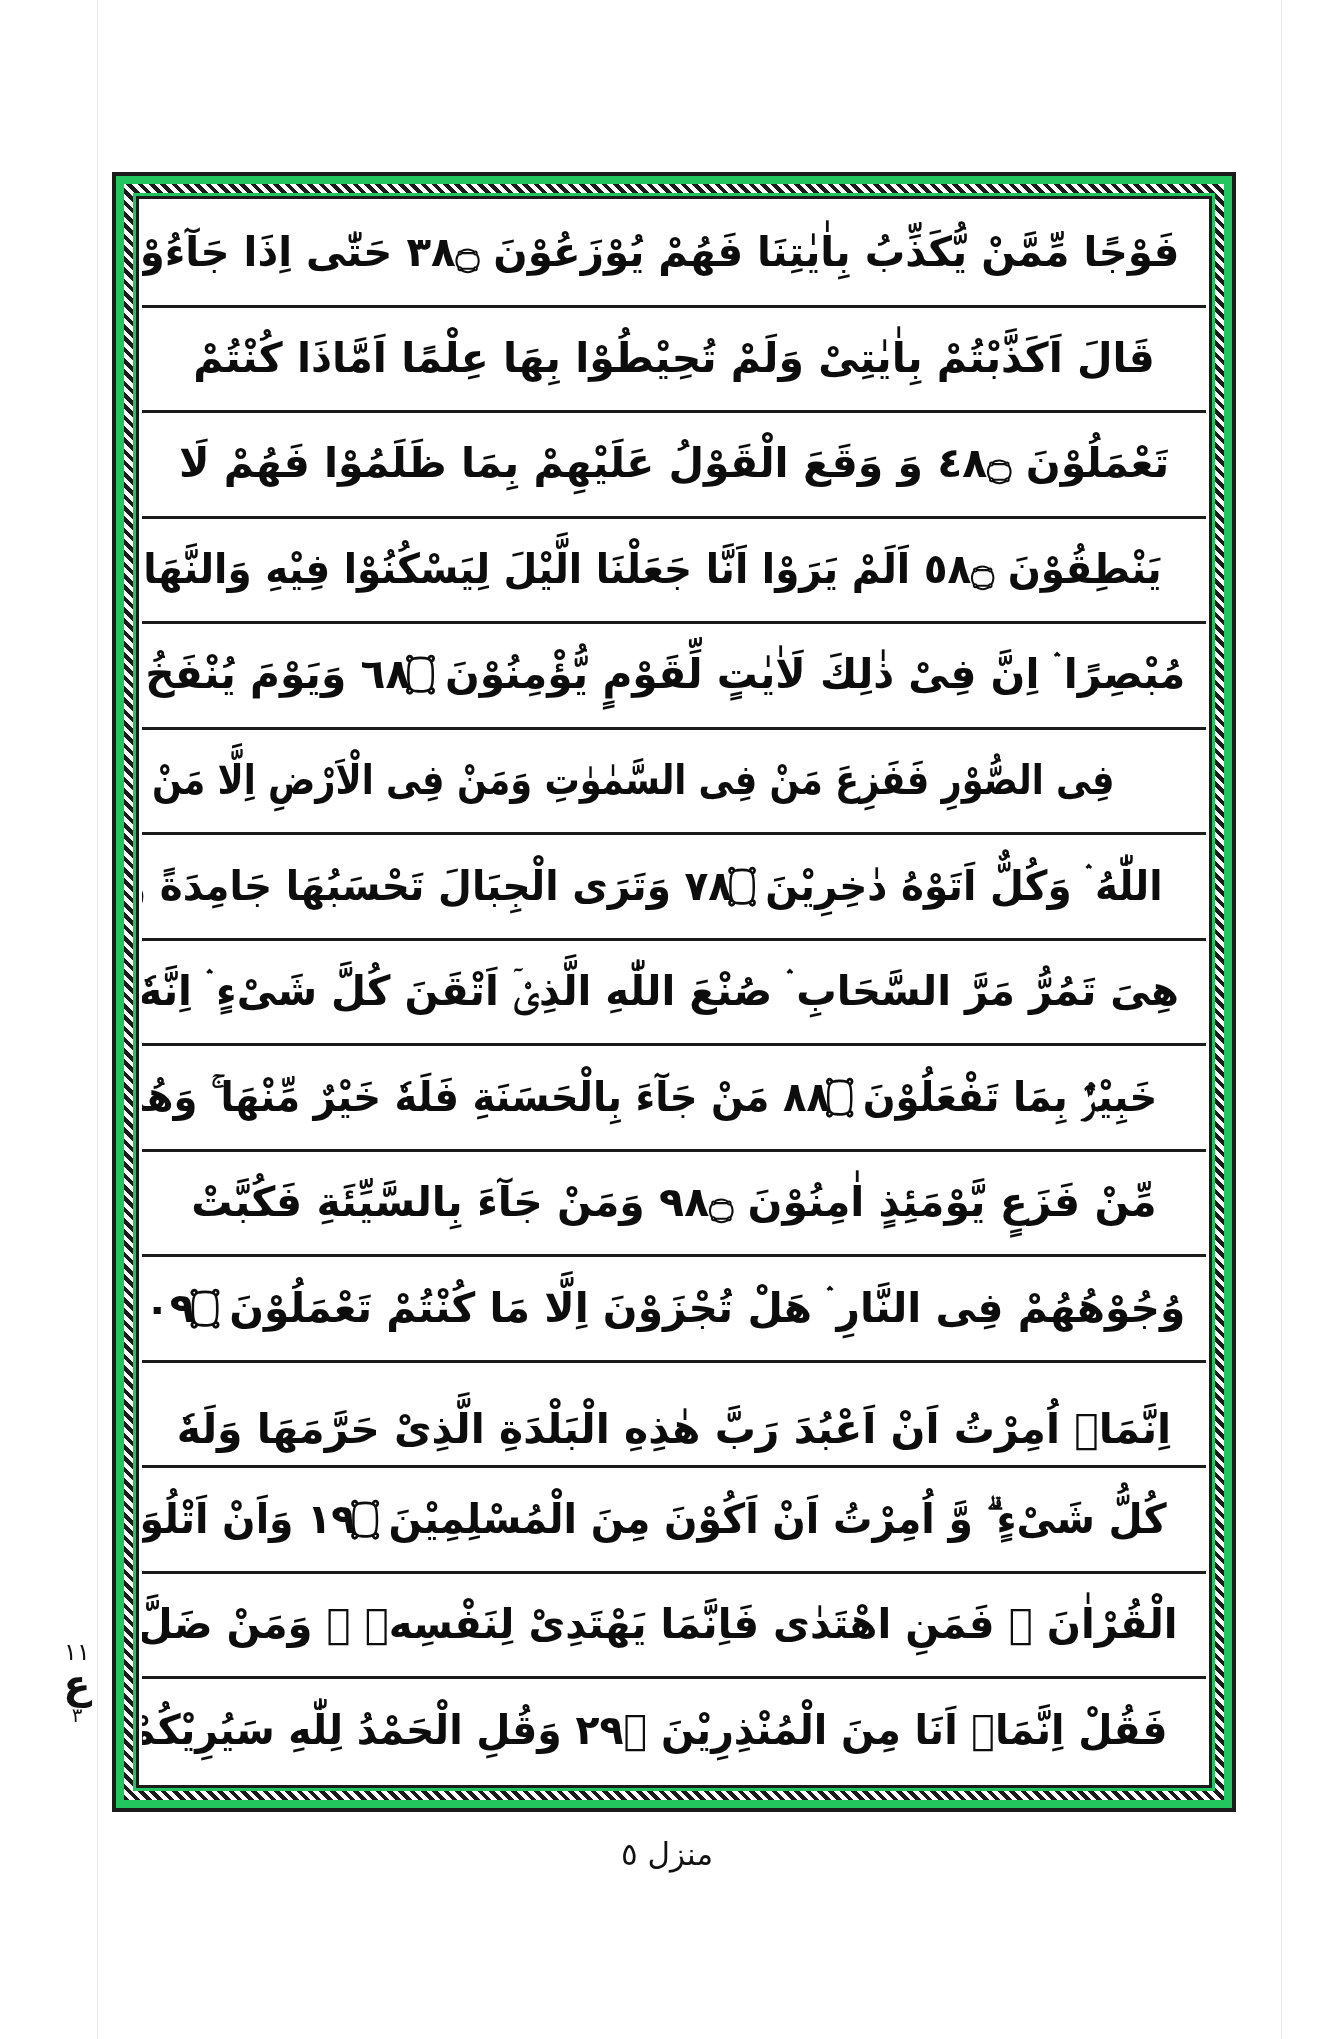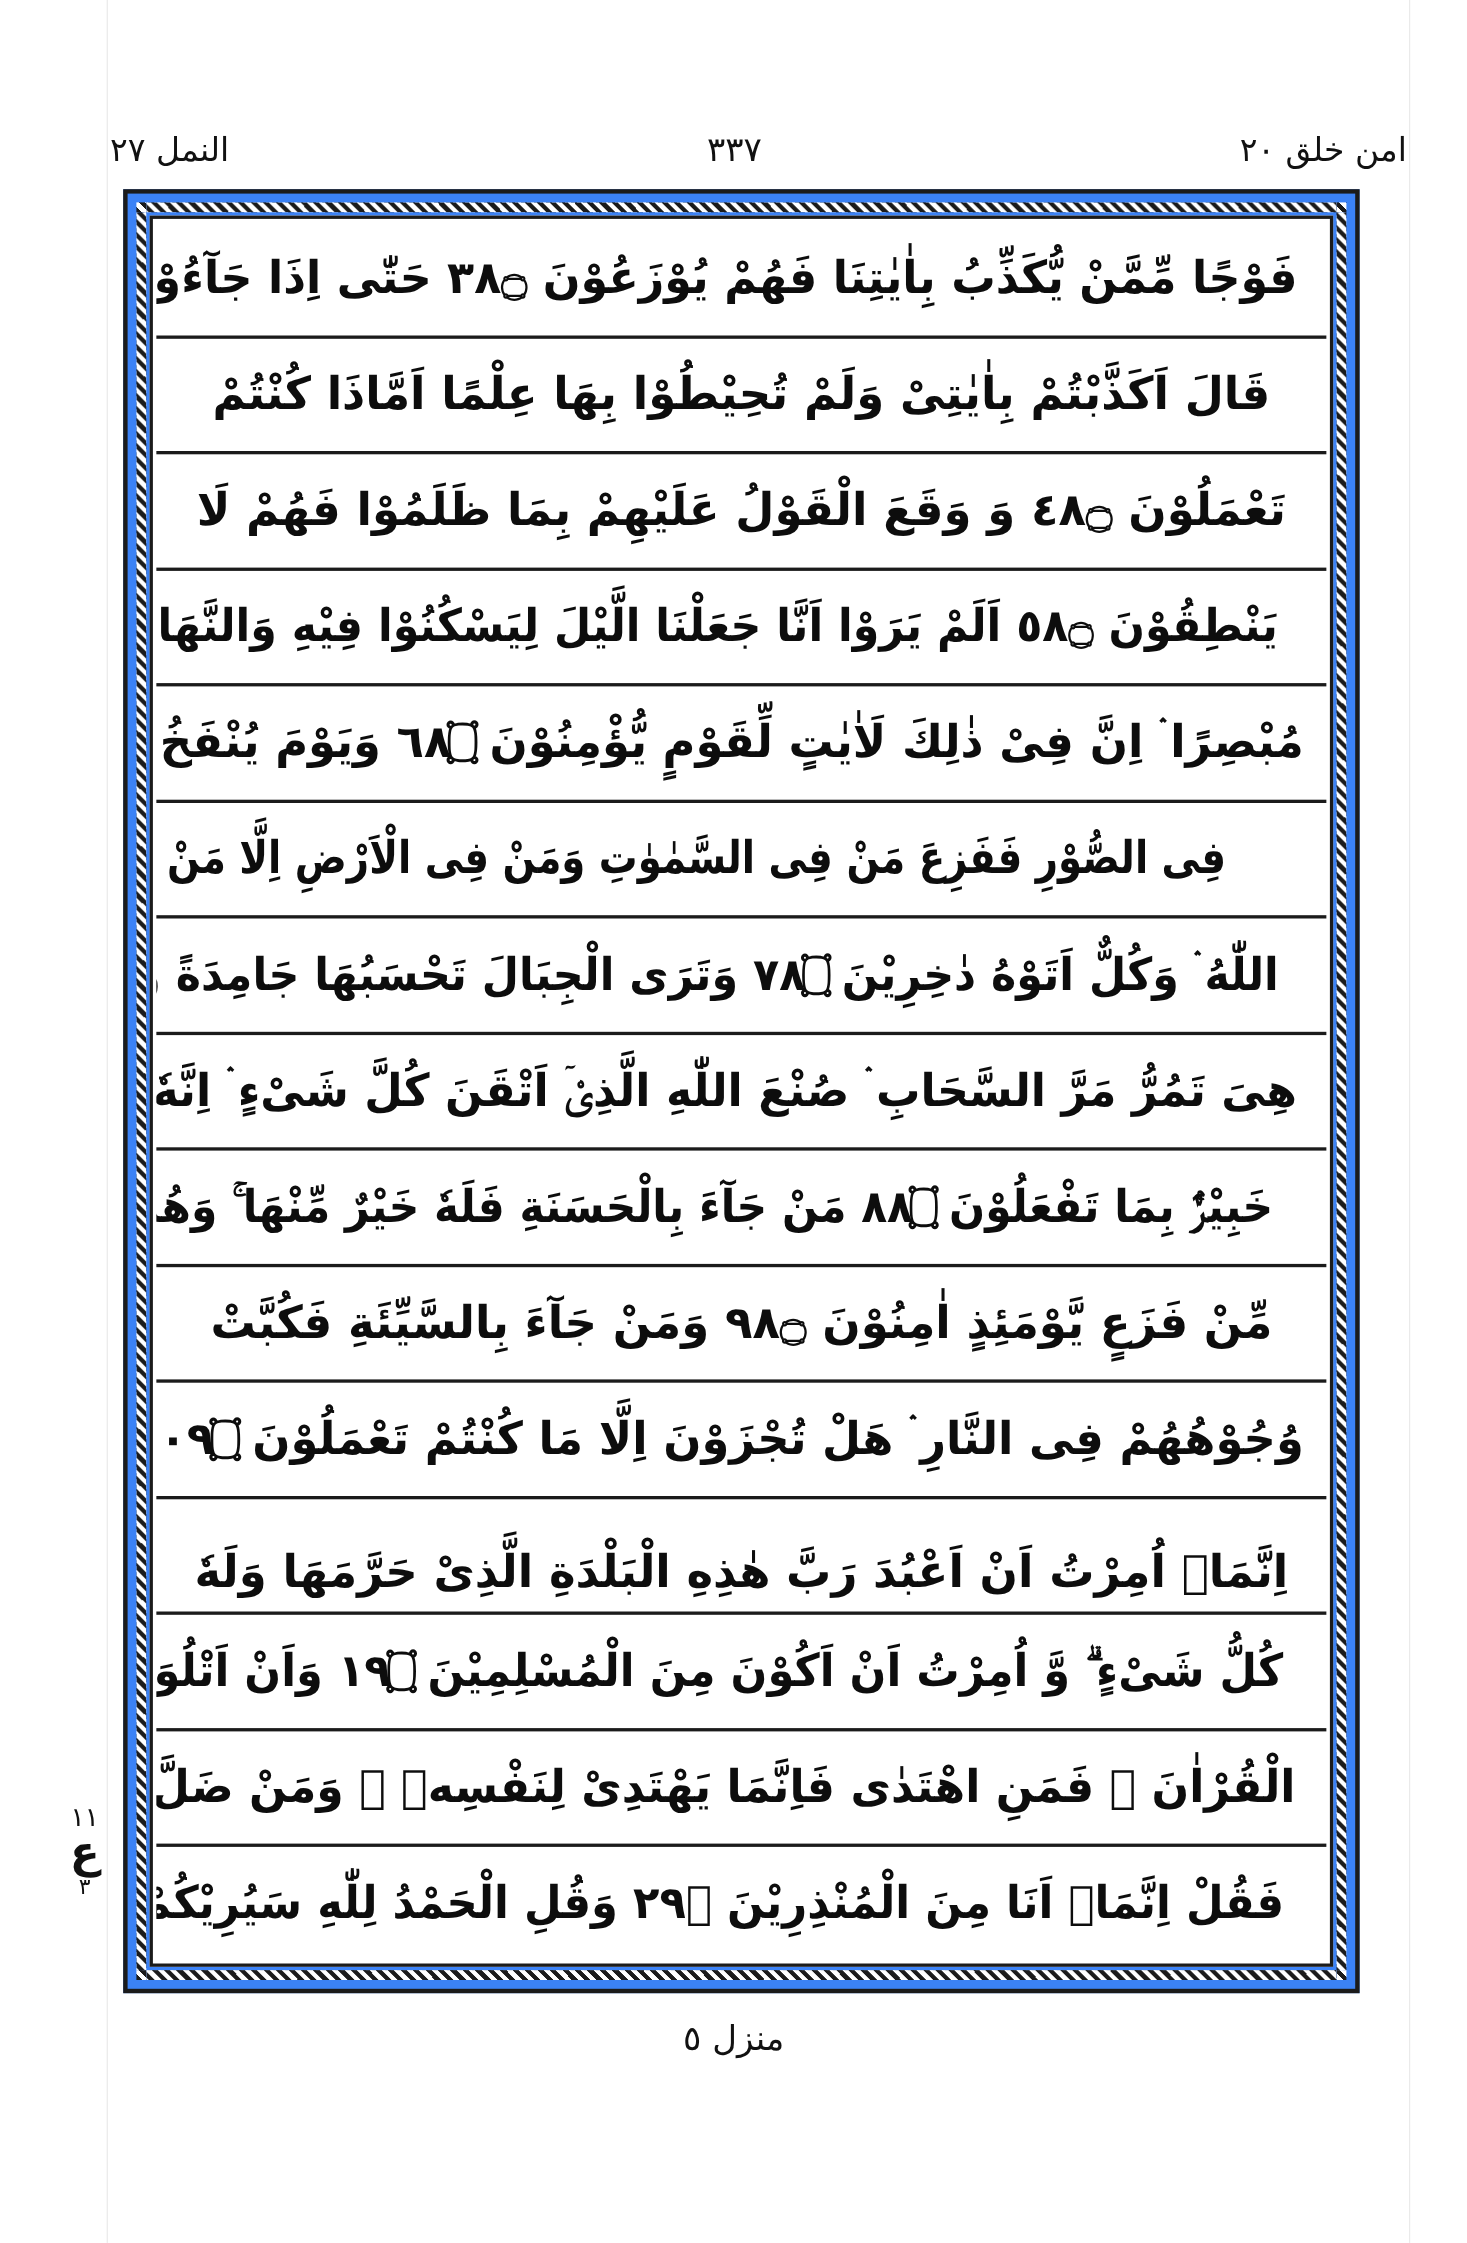--- a/index.html
+++ b/index.html
@@ -59,21 +59,21 @@
   #hdr-sura { order: 3; }
 
   
   #frame-outer {
     position: absolute;
     left: 112px;
     top: 172px;
     width: 1124px;
     height: 1640px;
     border: 4px solid #1b1b1b;
-    background: #3b82f6;
+    background: #22c55e;
     box-sizing: border-box;
   }
   
   #frame-dentil {
     position: absolute;
     left: 8px;
     top: 8px;
     right: 8px;
     bottom: 8px;
     box-sizing: border-box;
@@ -163,25 +163,20 @@
   }
 </style>
 </head>
 <body>
 
 <div id="page">
 
   <div class="edge-guide left"></div>
   <div class="edge-guide right"></div>
 
-  <div id="header">
-    <div class="hdr-text" id="hdr-sura">النمل ٢٧</div>
-    <div class="hdr-text" id="hdr-page">٣٣٧</div>
-    <div class="hdr-text" id="hdr-juz">امن خلق ٢٠</div>
-  </div>
 
   <div id="frame-outer">
     <div id="frame-dentil"></div>
     <div id="frame-inner">
       <div id="lines">
 
         <div class="ayah-line">
             <div class="ayah-text" style="transform: scaleX(0.984);">فَوْجًا مِّمَّنْ يُّكَذِّبُ بِاٰيٰتِنَا فَهُمْ يُوْزَعُوْنَ ۝٨٣ حَتّٰى اِذَا جَآءُوْ</div>
           </div>
         <div class="ayah-line">

